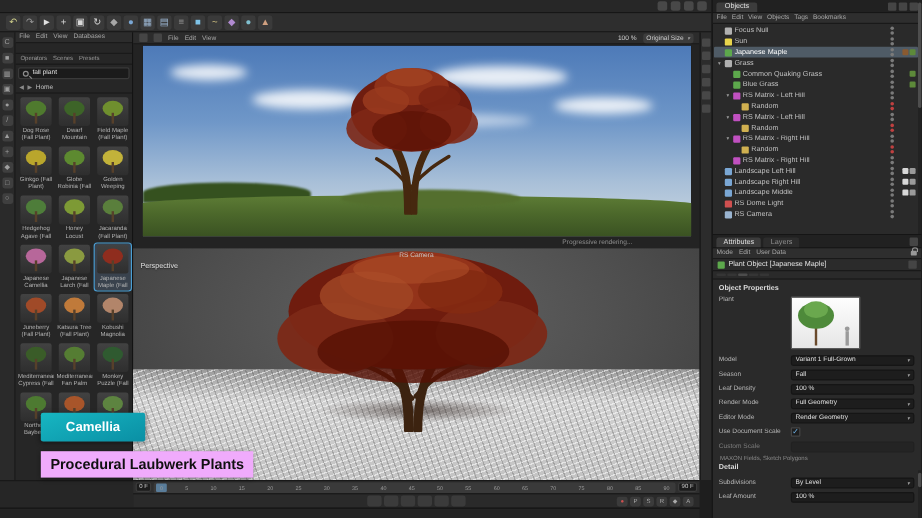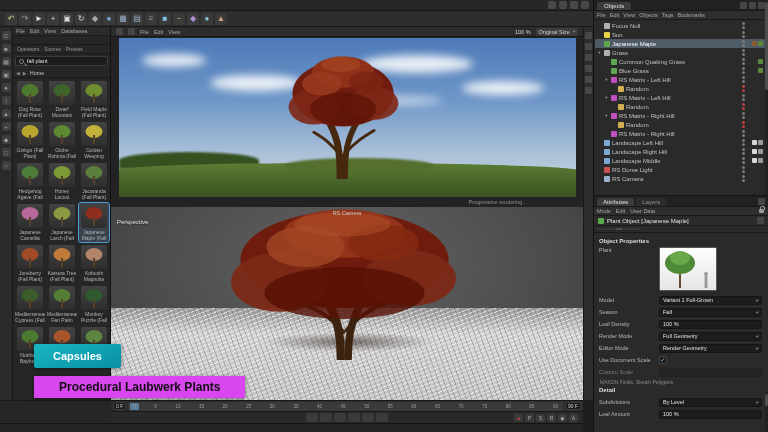--- a/index.html
+++ b/index.html
@@ -129,21 +129,21 @@
   .playhead{position:absolute;left:2px;top:1px;width:9px;height:7px;background:#5a7d9a;border-radius:1px}
   .transport{position:absolute;left:111px;top:411px;width:472px;height:12px;background:#2a2a2a;border-top:1px solid #191919;display:flex;align-items:center;justify-content:center;gap:2px}
   .tbtn{width:12px;height:9px;background:#3b3b3b;border-radius:2px;color:#c4c4c4;font-size:4.5px;display:flex;align-items:center;justify-content:center;letter-spacing:-.5px}
   .rec-cluster{position:absolute;right:5px;top:2px;display:flex;gap:2px}
   .rec{width:9px;height:8px;background:#3b3b3b;border-radius:2px;display:flex;align-items:center;justify-content:center}
   .rec b{font-weight:normal;font-size:5px;line-height:1;color:#ababab}
   .statusbar{position:absolute;left:0;top:423px;width:583px;height:9px;background:#242424;border-top:1px solid #141414}
 
   
   .badge{position:absolute;left:34px;top:344px;width:87px;height:24px;background:linear-gradient(160deg,#17b6c2,#0a8fa4);border-radius:2px;display:flex;align-items:center;justify-content:center;color:#fff;font-weight:bold;font-size:11px;box-shadow:0 1px 4px rgba(0,0,0,.45);z-index:10}
-  .caption{position:absolute;left:34px;top:376px;background:#d946ef;color:#101010;font-weight:bold;font-size:12px;padding:4px 25px;box-shadow:0 1px 4px rgba(0,0,0,.45);z-index:10;white-space:nowrap}
+  .caption{position:absolute;left:34px;top:376px;background:#f0abfc;color:#101010;font-weight:bold;font-size:12px;padding:4px 8px;box-shadow:0 1px 4px rgba(0,0,0,.45);z-index:10;white-space:nowrap}
 </style>
 </head>
 <body>
 
 <div id="app">
 
   <div class="menubar">
     <div style="display:contents"><span class="mitem"></span><span class="mitem"></span><span class="mitem"></span><span class="mitem"></span><span class="mitem"></span><span class="mitem"></span><span class="mitem"></span><span class="mitem"></span><span class="mitem"></span><span class="mitem"></span><span class="mitem"></span><span class="mitem"></span><span class="mitem selected"></span><span class="mitem"></span><span class="mitem"></span><span class="mitem"></span><span class="mitem"></span><span class="mitem"></span><span class="mitem"></span></div>
     <div class="mb-icons">
         <span class="mbico"></span>
@@ -864,15 +864,15 @@
           <b style="color: rgb(171, 171, 171);">◆</b>
         </span>
         <span class="rec">
           <b style="color: rgb(171, 171, 171);">A</b>
         </span>
       </div>
   </div>
 
   <div class="statusbar"></div>
 
-  <div class="badge">Capsules</div>
+  <div class="badge">Camellia</div>
   <div class="caption">Procedural Laubwerk Plants</div>
 </div>
 
 </body></html>

